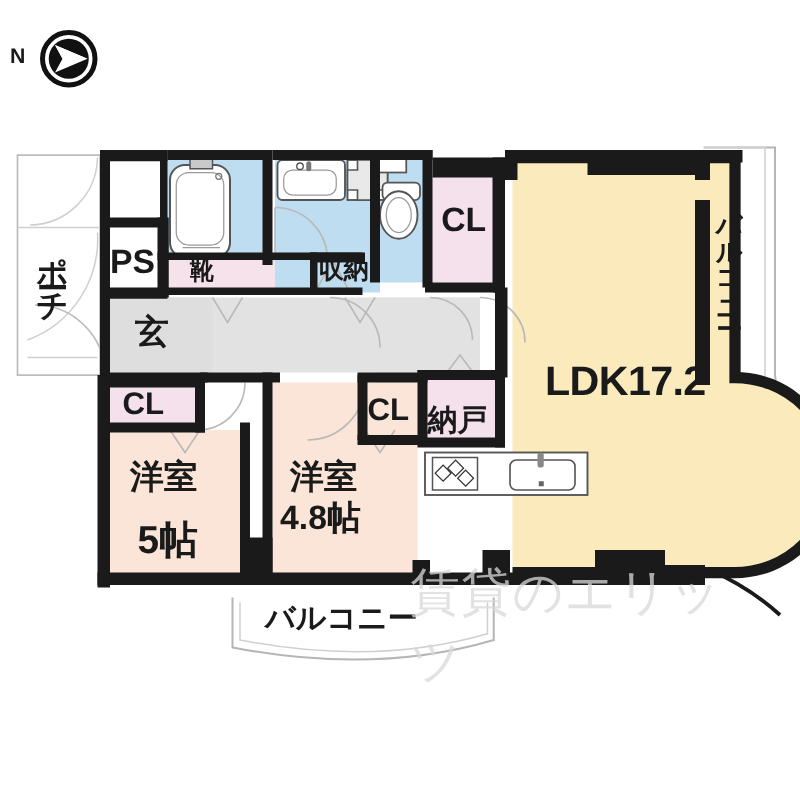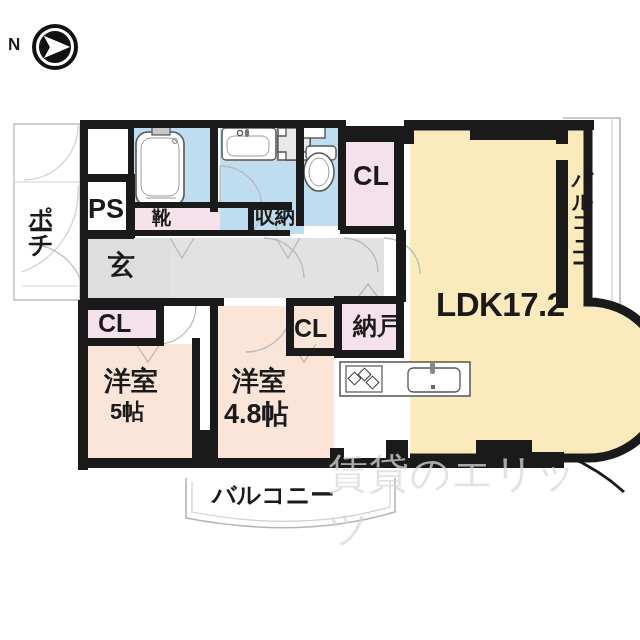--- a/index.html
+++ b/index.html
@@ -247,26 +247,26 @@
 <div class="lbl" style="left:108px;top:252px;font-size:27px;">玄</div>
 
 <div class="lbl" style="left:255px;top:208px;font-size:20px;font-family:Liberation Mono, monospace;">収納</div>
 
 <div class="lbl" style="left:353px;top:163px;font-size:27px;">CL</div>
 
 <div class="lbl" style="left:98px;top:311px;font-size:25px;">CL</div>
 
 <div class="lbl" style="left:294px;top:316px;font-size:25px;">CL</div>
 
-<div class="lbl" style="left:342px;top:314px;font-size:24px;margin-left:11px;">納戸</div>
+<div class="lbl" style="left:342px;top:325px;font-size:24px;">納戸</div>
 
 <div class="lbl" style="left:418px;top:288px;font-size:33px;letter-spacing:-0.5px;margin-left:18px;">LDK17.2</div>
 
 <div class="lbl" style="left:104px;top:368px;font-size:27px;">洋室</div>
-<div class="lbl" style="left:110px;top:401px;font-size:22px;">5帖</div>
+<div class="lbl" style="left:110px;top:416px;font-size:31px;">5帖</div>
 
 <div class="lbl" style="left:232px;top:368px;font-size:27px;">洋室</div>
 <div class="lbl" style="left:224px;top:401px;font-size:27px;">4.8帖</div>
 
 <div class="lbl vert" style="left:572px;top:156px;font-size:21px;">バルコニー</div>
 
 <div class="lbl" style="left:212px;top:483px;font-size:24px;">バルコニー</div>
 
 <div class="wm">賃貸のエリッツ</div>
 

